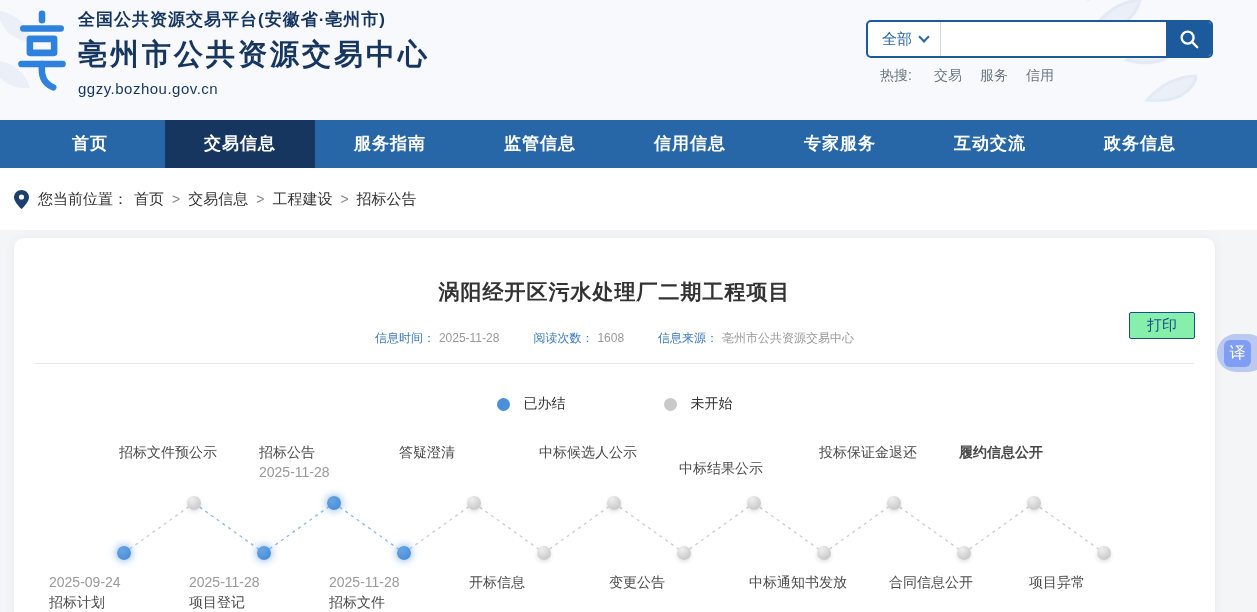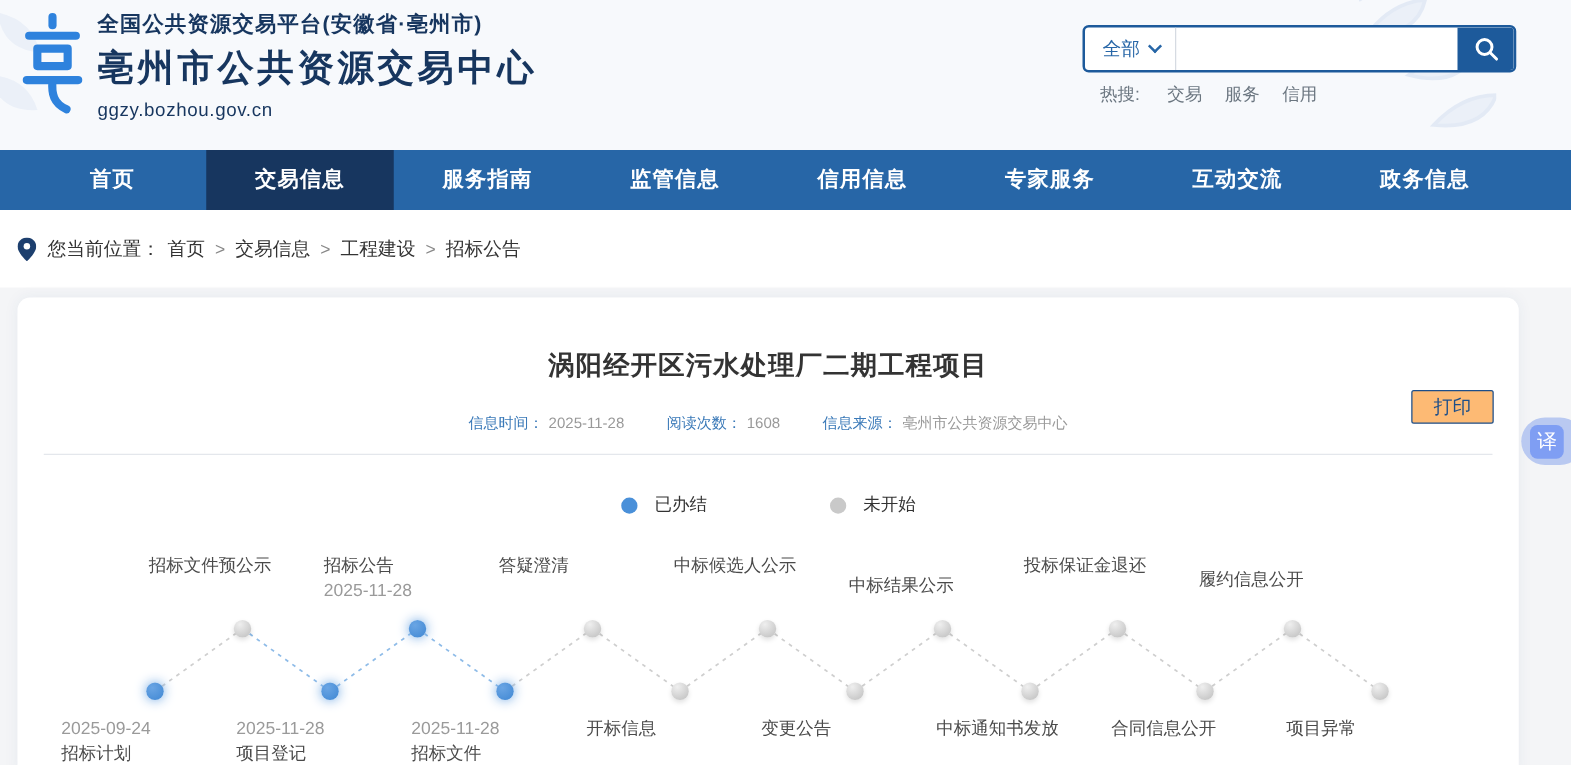--- a/index.html
+++ b/index.html
@@ -51,21 +51,21 @@
 
   
   .card { position:absolute; top:238px; left:14px; width:1201px; height:380px;
     background:#fff; border-radius:10px 10px 0 0; box-shadow:0 0 12px rgba(40,70,120,.06); }
   .article-title { text-align:center; padding-top:28px; font-size:21px; font-weight:bold;
     color:#333; letter-spacing:1px;margin-top:12px; }
   .meta-row { display:flex; justify-content:center; gap:34px; margin-top:24px; font-size:12px; }
   .meta-label { color:#3a79b8; }
   .meta-value { color:#999; margin-left:4px; }
   .print-btn { position:absolute; right:20px; top:74px; width:66px; height:27px;
-    border:1px solid #1d4e89; border-radius:2px; background:#fdba74; color:#1d4e89;
+    border:1px solid #1d4e89; border-radius:2px; background:#86efac; color:#1d4e89;
     font-size:15px; cursor:pointer; font-family:inherit; }
   .divider { position:absolute; left:21px; right:21px; top:125px; height:1px; background:#e4e7ec; }
 
   .legend { position:absolute; top:157px; left:0; width:100%; display:flex;
     justify-content:center; gap:98px; }
   .legend-item { display:flex; align-items:center; gap:14px; font-size:14px; color:#333; }
   .legend-dot { width:13px; height:13px; border-radius:50%; }
 
   
   .timeline { position:absolute; top:200px; left:0; width:1201px; height:180px; }
@@ -253,21 +253,21 @@
         </div>
         <div class="tl-dot pending" style="left: 873px; top: 58px;"></div>
         <div class="tl-label-box" style="left: 805px; top: 4px;">
           <div class="tl-name">投标保证金退还</div>
         </div>
         <div class="tl-dot pending" style="left: 943px; top: 108px;"></div>
         <div class="tl-label-box" style="left: 875px; top: 134px;">
           <div class="tl-name">合同信息公开</div>
         </div>
         <div class="tl-dot pending" style="left: 1013px; top: 58px;"></div>
-        <div class="tl-label-box" style="left: 945px; top: 15px;">
+        <div class="tl-label-box" style="left: 945px; top: 4px; font-weight: bold;">
           <div class="tl-name">履约信息公开</div>
         </div>
         <div class="tl-dot pending" style="left: 1083px; top: 108px;"></div>
         <div class="tl-label-box" style="left: 1015px; top: 134px;">
           <div class="tl-name">项目异常</div>
         </div>
       </div>
   </div>
 
   <div class="translate-tab">

